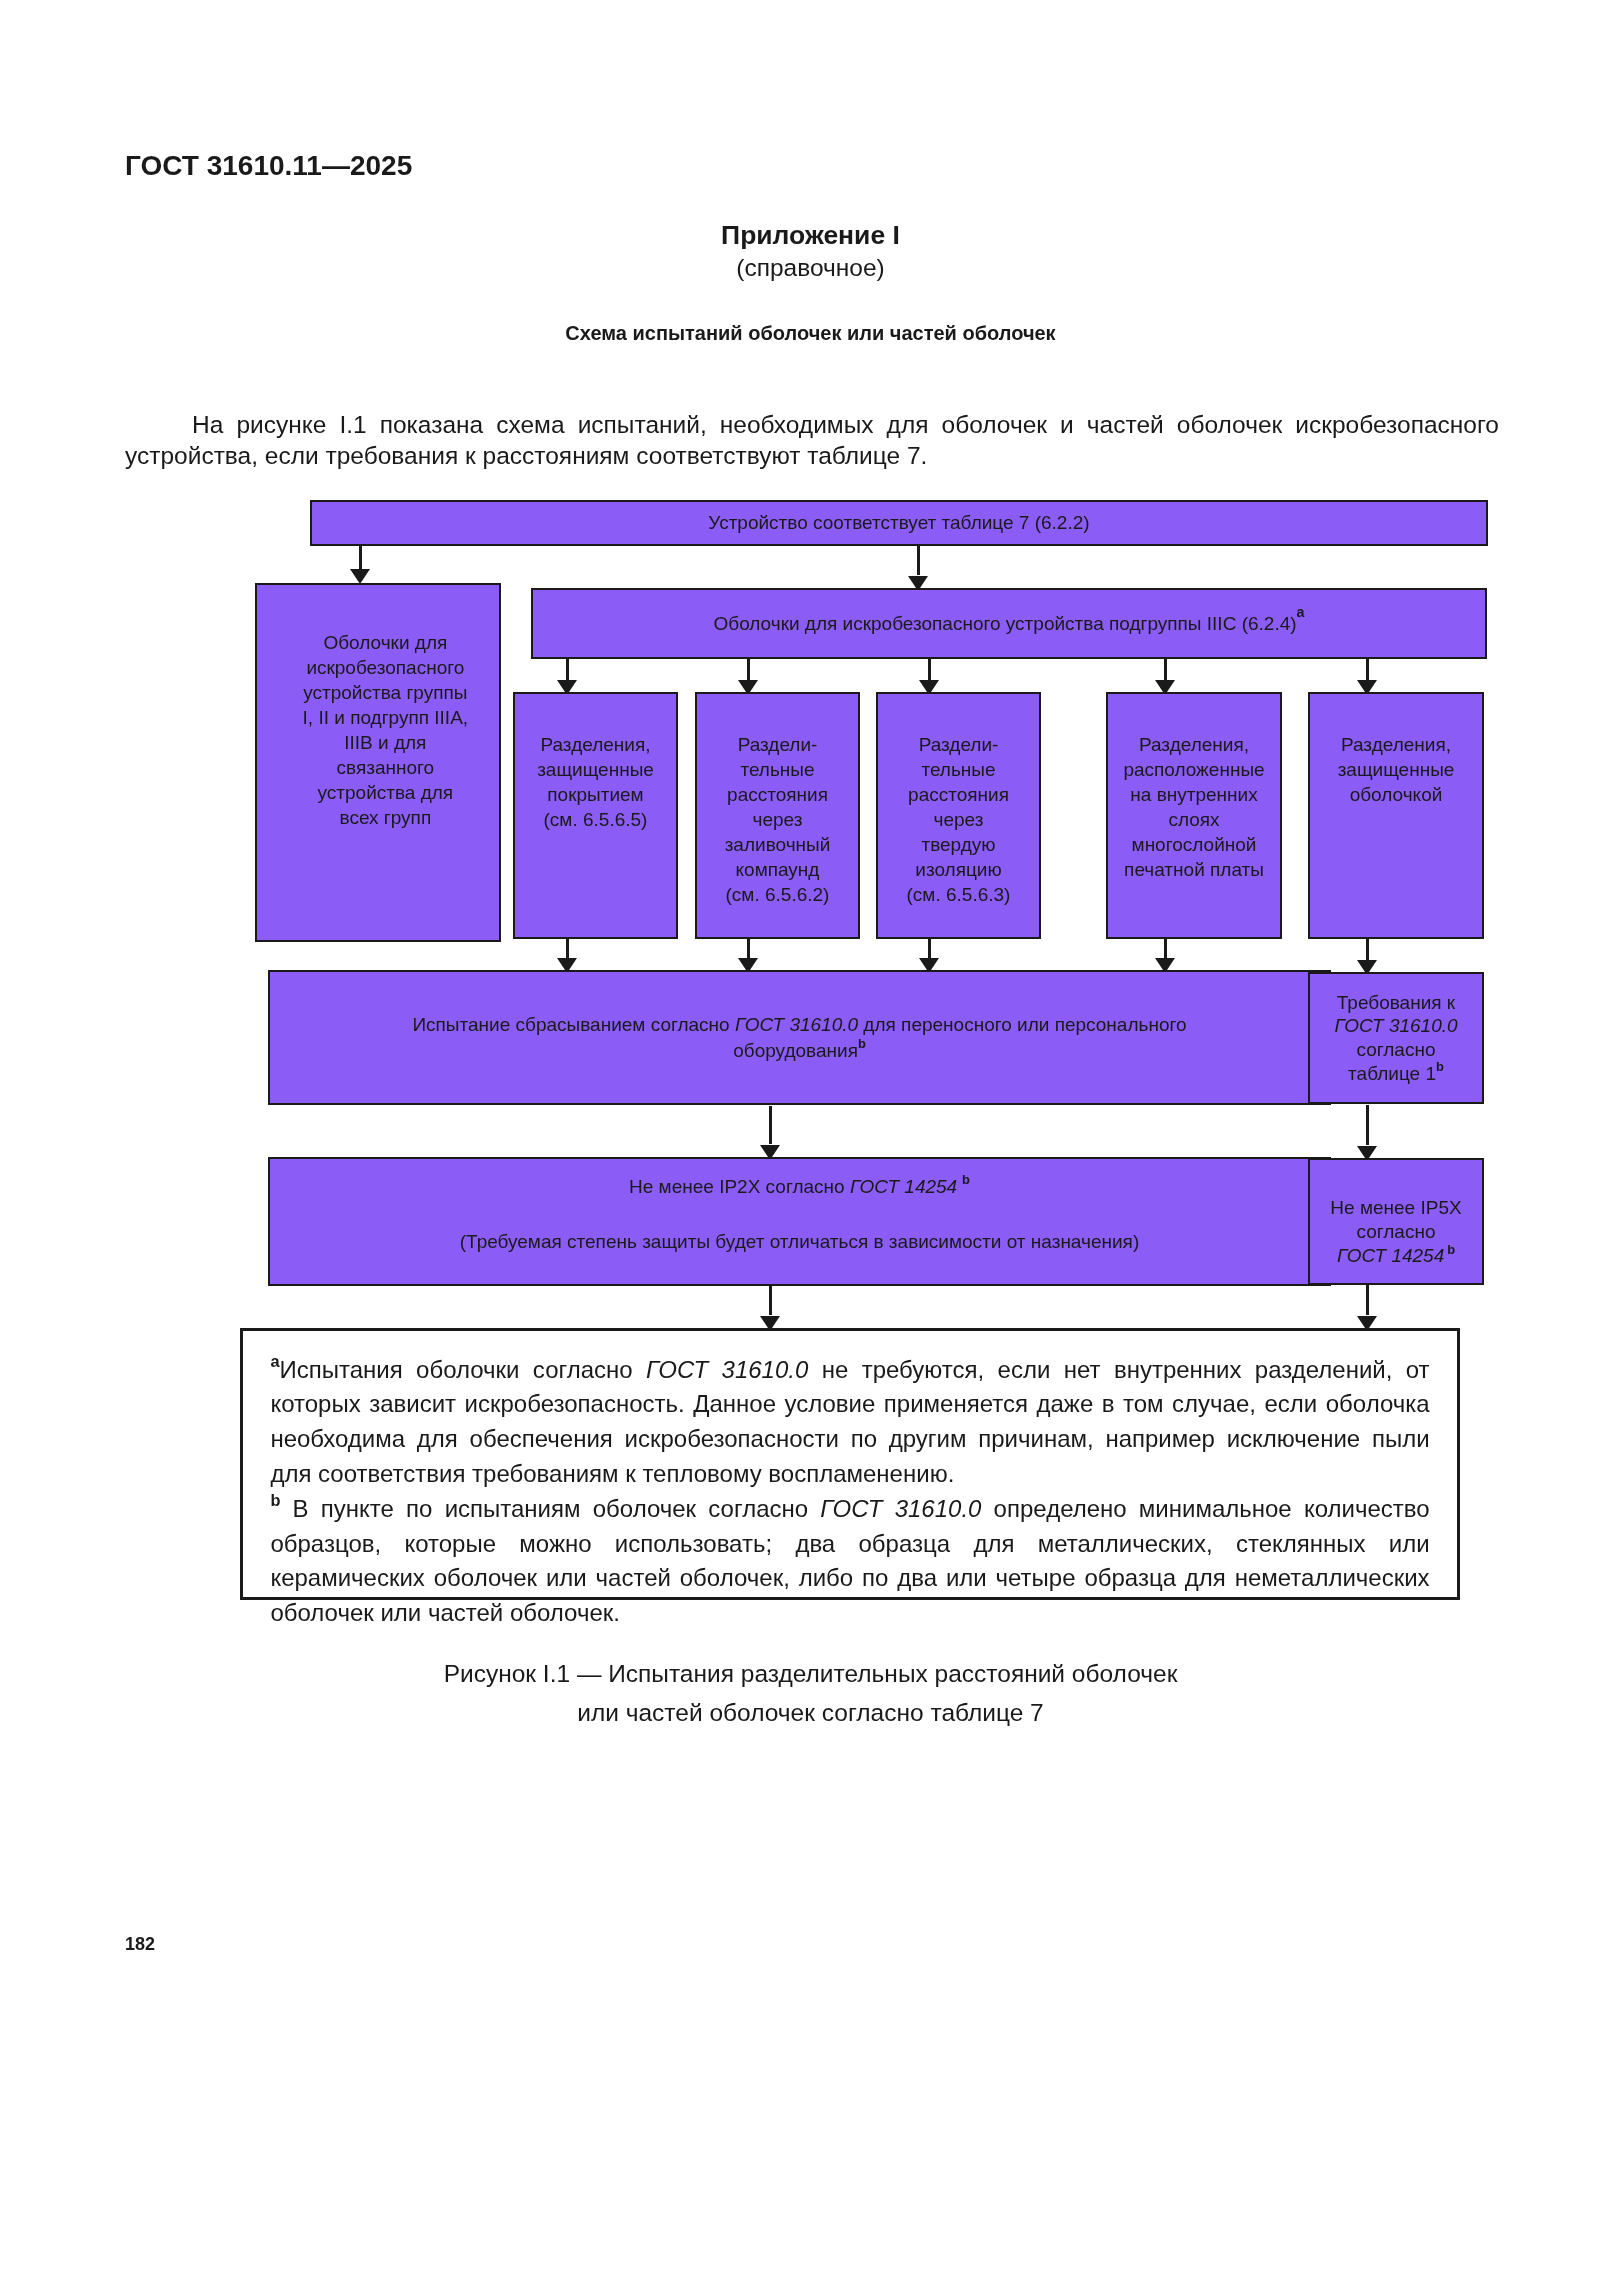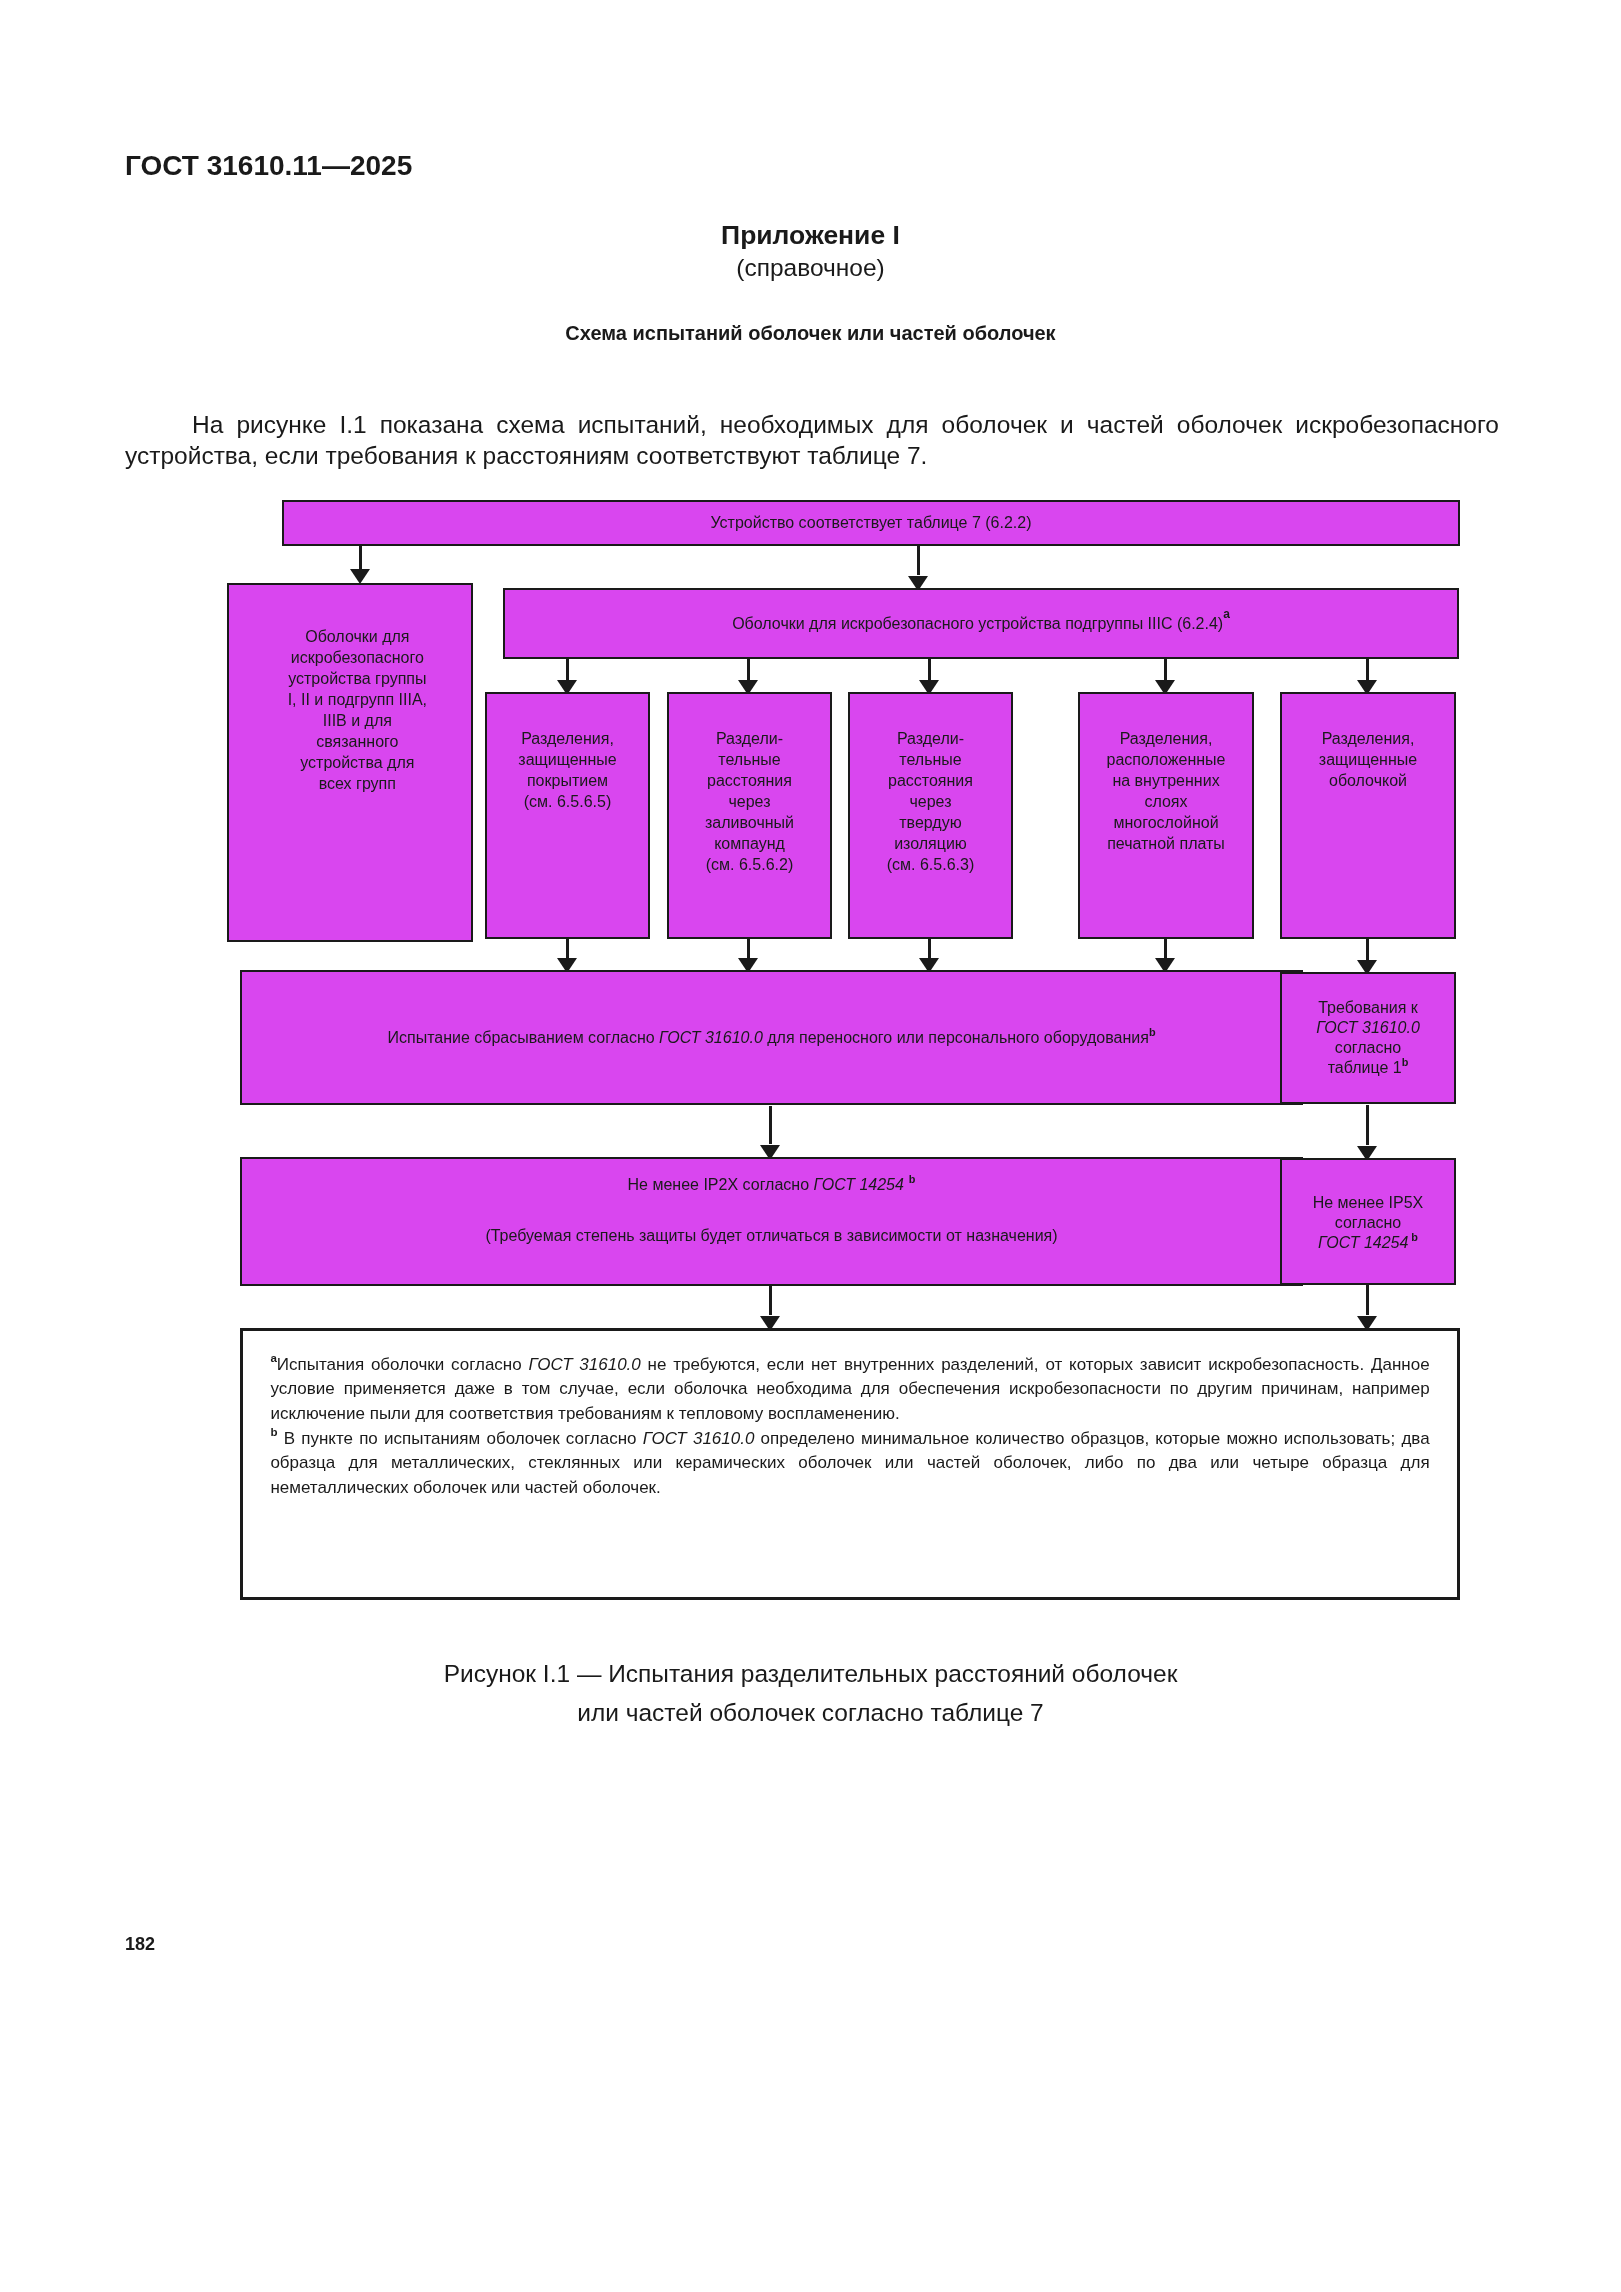--- a/index.html
+++ b/index.html
@@ -17,43 +17,43 @@
   .appendix-label{top:220px;font-size:26.5px;font-weight:bold;}
   .appendix-kind{top:254px;font-size:24.5px;}
   .doc-title{top:322px;font-size:20px;font-weight:bold;}
   .intro{
     left:125px;top:388px;width:1374px;
     font-size:24.5px;line-height:1.25;text-align:justify;text-indent:67px;margin-top:22px;
   }
   
   .node{
     position:absolute;box-sizing:border-box;
-    border:2.9px solid #1a1a1a;background:#d946ef;
-    font-size:16px;line-height:1.32;color:#1a1a1a;
+    border:2.9px solid #1a1a1a;background:#8b5cf6;
+    font-size:19px;line-height:1.32;color:#1a1a1a;margin-left:28px;
   }
   .node.center{display:flex;align-items:center;justify-content:center;text-align:center;}
   .node.topcenter{text-align:center;padding-top:12.7px;white-space:pre-line;}
   .node.lefttext{text-align:center;padding:19.6px 9.8px 0 24.5px;white-space:pre-line;}
   .preline{white-space:pre-line;}
   .gost{font-style:italic;}
   .sup{font-size:0.68em;font-weight:bold;position:relative;top:-0.65em;font-style:normal;}
   .sup-hi{font-size:0.75em;font-weight:bold;position:relative;top:-0.9em;font-style:normal;}
   
   .arrow{position:absolute;width:2.9px;background:#1a1a1a;}
   .arrow::after{
     content:"";position:absolute;left:50%;bottom:-15.7px;transform:translateX(-50%);
     border-left:10.8px solid transparent;border-right:10.8px solid transparent;
     border-top:15.7px solid #1a1a1a;width:0;height:0;
   }
   .footnote-box{
     position:absolute;box-sizing:border-box;
     border:3.9px solid #1a1a1a;background:#fff;
     left:240px;top:1328px;width:1220px;height:272px;
     padding:21.6px 27.4px 0 27.4px;
-    font-size:17px;line-height:1.45;text-align:justify;
+    font-size:24px;line-height:1.45;text-align:justify;
   }
   .footnote-box p{margin:0;}
   .caption1{top:1660px;font-size:24.5px;}
   .caption2{top:1699px;font-size:24.5px;}
   .page-number{left:125px;top:1934px;font-size:18px;font-weight:bold;}
 </style>
 </head>
 <body>
 
 <div class="page">

